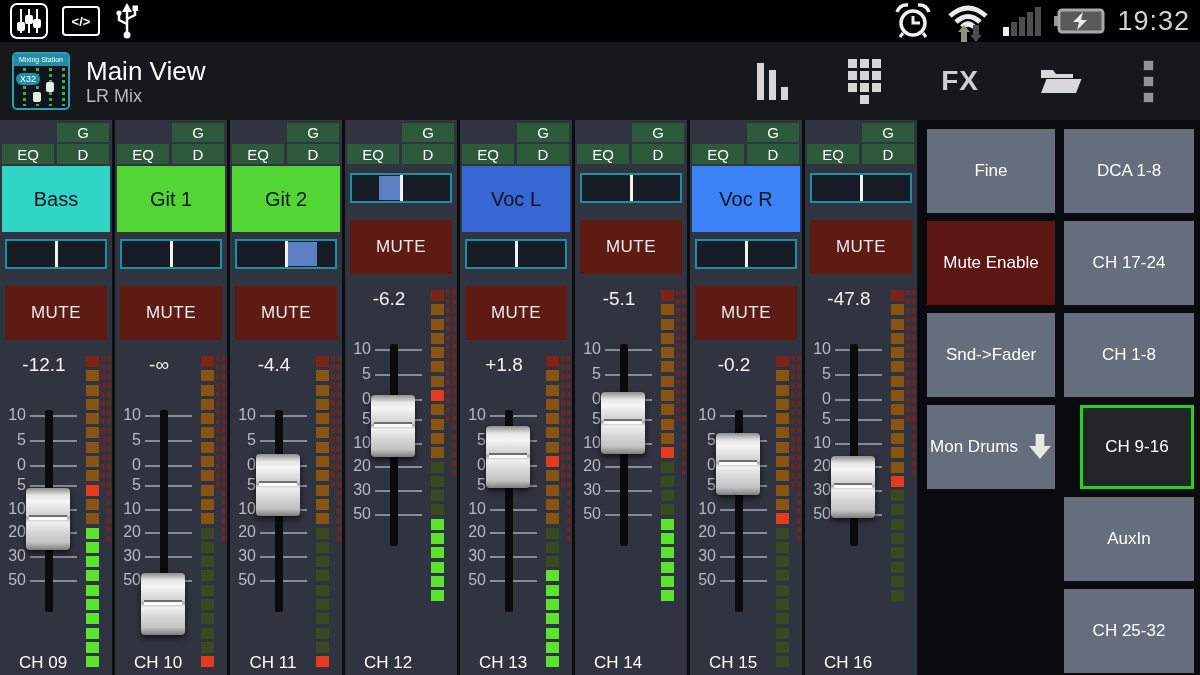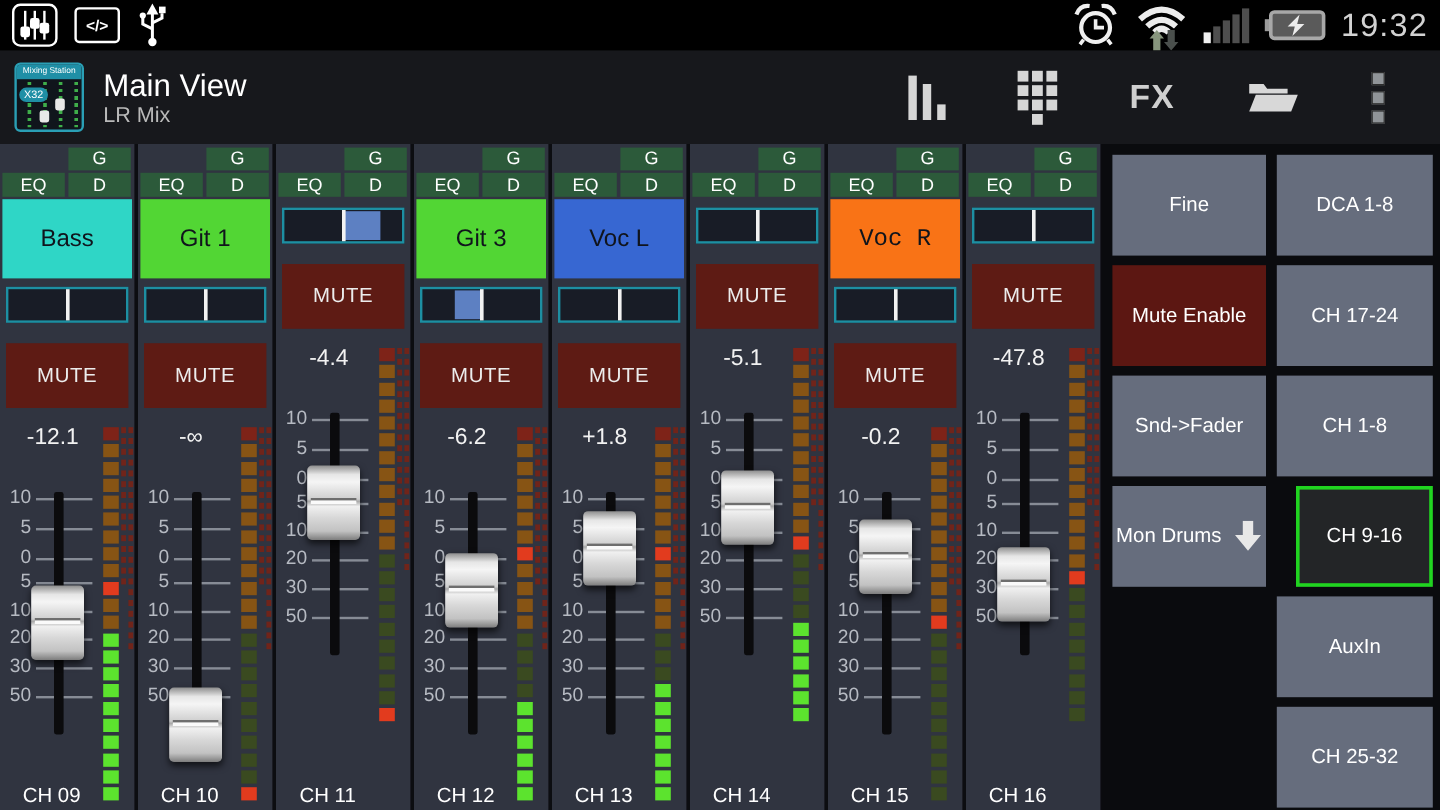--- a/index.html
+++ b/index.html
@@ -411,20 +411,21 @@
           <div class="knob" style="top: 221px;"></div>
           <div class="chlabel">CH 10</div>
         </div>
       </div>
       <div class="strip">
         <div class="indicators">
           <div class="ind g">G</div>
           <div class="ind eq">EQ</div>
           <div class="ind d">D</div>
         </div>
+        <div class="namebox" style="background: rgb(82, 214, 52);">Git 2</div>
         <div class="panwrap">
           <div class="pan">
             <div class="pan-fill" style="left: 50%; width: 32%;"></div>
             <div class="pan-line"></div>
           </div>
         </div>
         <div class="mutewrap">
           <div class="mute">MUTE</div>
         </div>
         <div class="fader-section">
@@ -513,21 +514,20 @@
           <div class="knob" style="top: 102px;"></div>
           <div class="chlabel">CH 11</div>
         </div>
       </div>
       <div class="strip">
         <div class="indicators">
           <div class="ind g">G</div>
           <div class="ind eq">EQ</div>
           <div class="ind d">D</div>
         </div>
-        <div class="namebox" style="background: rgb(82, 214, 52);">Git 3</div>
         <div class="panwrap">
           <div class="pan">
             <div class="pan-fill" style="left: 28%; width: 22%;"></div>
             <div class="pan-line"></div>
           </div>
         </div>
         <div class="mutewrap">
           <div class="mute">MUTE</div>
         </div>
         <div class="fader-section">
@@ -819,21 +819,21 @@
           <div class="knob" style="top: 106px;"></div>
           <div class="chlabel">CH 14</div>
         </div>
       </div>
       <div class="strip">
         <div class="indicators">
           <div class="ind g">G</div>
           <div class="ind eq">EQ</div>
           <div class="ind d">D</div>
         </div>
-        <div class="namebox" style="background: #f97316; font-family: Liberation Mono, monospace;">Voc R</div>
+        <div class="namebox" style="background: #3b82f6;">Voc R</div>
         <div class="panwrap">
           <div class="pan">
             <div class="pan-line"></div>
           </div>
         </div>
         <div class="mutewrap">
           <div class="mute">MUTE</div>
         </div>
         <div class="fader-section">
           <div class="db">-0.2</div>

